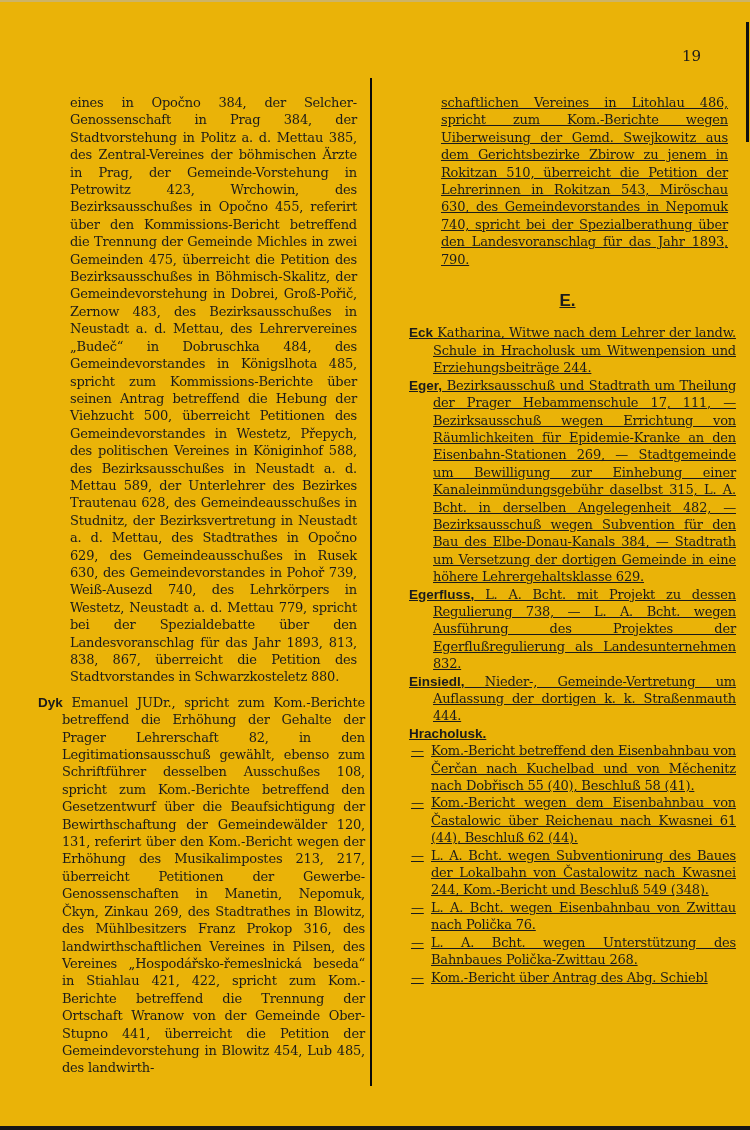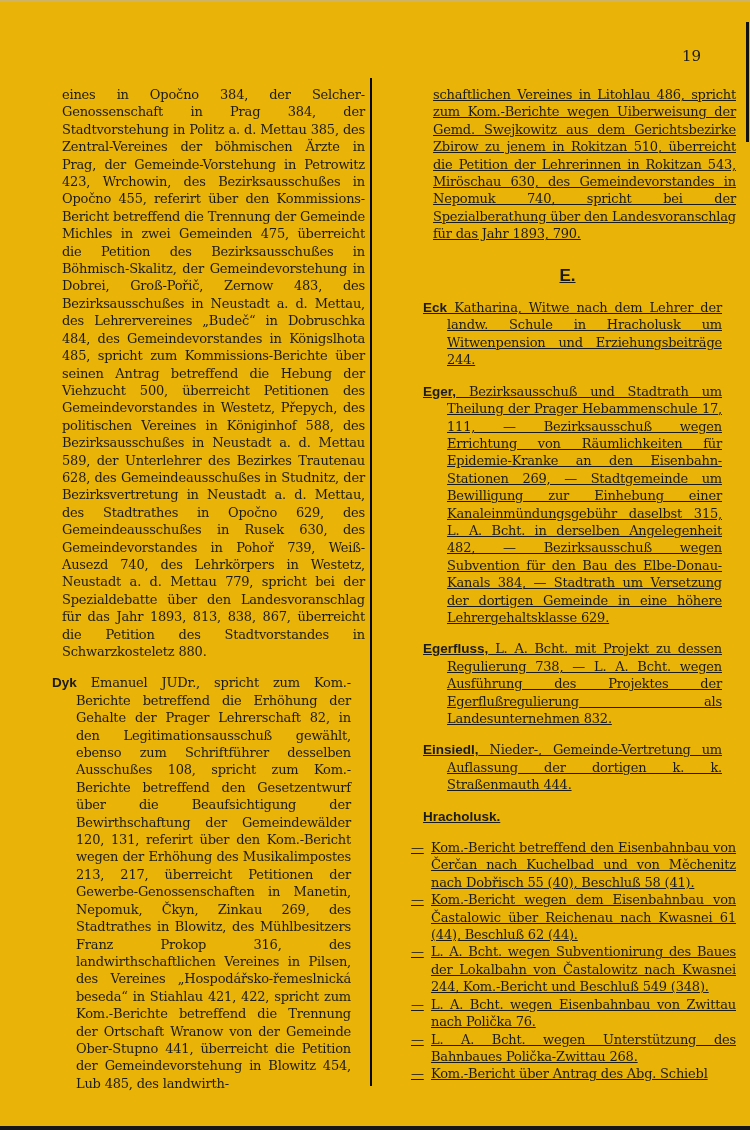--- a/index.html
+++ b/index.html
@@ -15,22 +15,22 @@
     position:absolute; top:48px; left:682px;
     font-size:15px; letter-spacing:0;
   }
   .column-divider {
     position:absolute; left:370px; top:78px;
     width:2px; height:1008px; background:#0a0a0a;
   }
   .col { position:absolute; top:86px; width:327px; text-align:justify; }
   .col-left  { left:38px; }
   .col-right { left:409px;text-decoration:underline; }
-  .cont-par { padding-left:24px; margin:0; }
-  .entry    { padding-left:24px; text-indent:-24px; margin:14px; }
+  .cont-par { padding-left:24px; margin:8px; }
+  .entry    { padding-left:24px; text-indent:-24px; margin:0; }
   .headword {
     font-family:"Liberation Sans", sans-serif;
     font-weight:700; font-size:13.5px; letter-spacing:0;
   }
   .section-heading {
     font-family:"Liberation Sans", sans-serif;
     font-weight:700; font-size:17px; letter-spacing:0;
     text-align:center; margin:24px 10px 15px 0;
   }
   .dash-item { display:flex; margin:0; }

